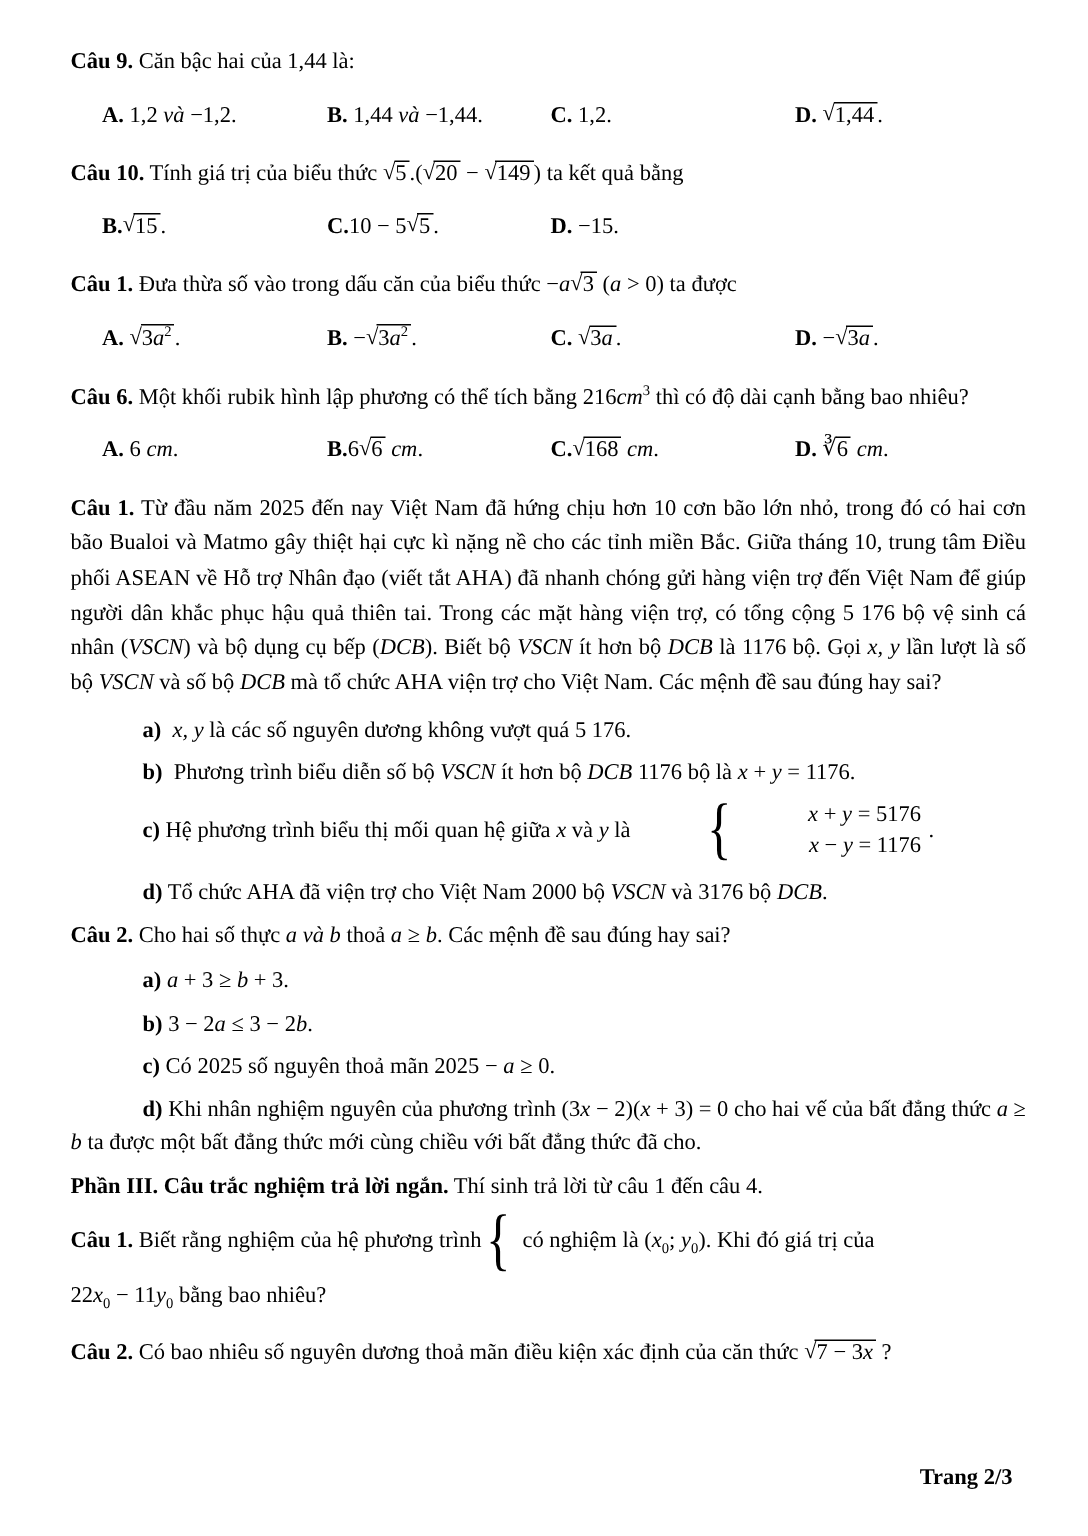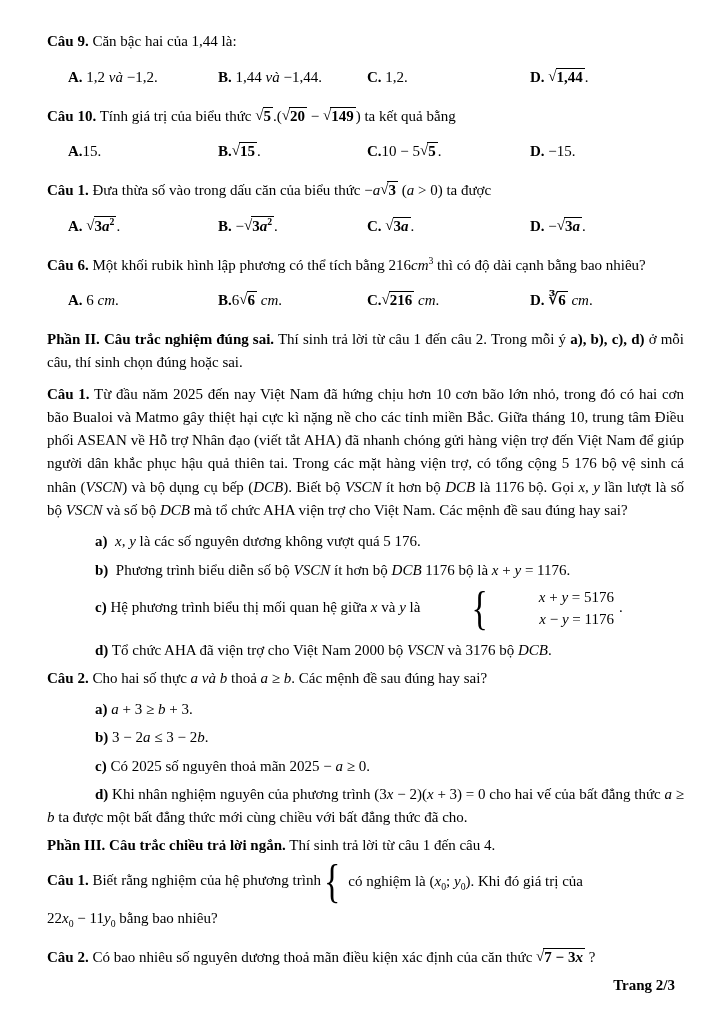--- a/index.html
+++ b/index.html
@@ -13,21 +13,21 @@
   .qline{line-height:1.5;margin-bottom:12px;}
   .opts{display:grid;grid-template-columns:150px 149px 163px 1fr;
         padding-left:21px;margin-bottom:16px;line-height:1.6;}
   .pheader{line-height:1.55;text-align:justify;margin-bottom:8px;}
   .para{line-height:1.55;text-align:justify;margin-bottom:8px;}
   .stmt{line-height:1.5;text-indent:48px;margin-bottom:6px;}
   .caseline{margin-top:4px;margin-bottom:8px;}
   .plain{line-height:1.5;margin-bottom:14px;}
   .mb8{margin-bottom:8px;}
   
-  .rt{white-space:nowrap;font-weight:bold;}
+  .rt{white-space:nowrap;}
   .rs{display:inline-block;transform:translateY(-1px);}
   .rb{display:inline-block;border-top:1px solid #000;padding:0 2px 0 1px;
       margin-left:-1px;line-height:1.08;}
   
   .cases{display:inline-flex;align-items:center;vertical-align:middle;margin:0 5px 0 3px;}
   .brace{font-size:34px;line-height:1;transform:scaleY(1.35);margin-right:3px;font-weight:400;}
   .eqs{display:inline-flex;flex-direction:column;align-items:flex-end;line-height:1.45;}
   .footer{position:absolute;right:50px;bottom:30px;line-height:1.2;font-weight:bold;}
 </style>
 </head>
@@ -40,45 +40,43 @@
     <p class="qline"><b>Câu 9.</b> <span>Căn bậc hai của 1,44 là:</span></p>
     <div class="opts">
       <span><b>A.</b> 1,2 <i>và</i> −1,2.</span>
       <span><b>B.</b> 1,44 <i>và</i> −1,44.</span>
       <span><b>C.</b> 1,2.</span>
       <span><b>D.</b> <span class="rt"><span class="rs">√</span><span class="rb">1,44</span></span>.</span>
     </div>
 
     <p class="qline"><b>Câu 10.</b> <span>Tính giá trị của biểu thức <span class="rt"><span class="rs">√</span><span class="rb">5</span></span>.(<span class="rt"><span class="rs">√</span><span class="rb">20</span></span> − <span class="rt"><span class="rs">√</span><span class="rb">149</span></span>) ta kết quả bằng</span></p>
     <div class="opts">
-      <span><b>A.</b>15.</span>
       <span><b>B.</b><span class="rt"><span class="rs">√</span><span class="rb">15</span></span>.</span>
       <span><b>C.</b>10 − 5<span class="rt"><span class="rs">√</span><span class="rb">5</span></span>.</span>
       <span><b>D.</b> −15.</span>
     </div>
 
     <p class="qline"><b>Câu 1.</b> <span>Đưa thừa số vào trong dấu căn của biểu thức −<i>a</i><span class="rt"><span class="rs">√</span><span class="rb">3</span></span> (<i>a</i> &gt; 0) ta được</span></p>
     <div class="opts">
       <span><b>A.</b> <span class="rt"><span class="rs">√</span><span class="rb">3<i>a</i><sup>2</sup></span></span>.</span>
       <span><b>B.</b> −<span class="rt"><span class="rs">√</span><span class="rb">3<i>a</i><sup>2</sup></span></span>.</span>
       <span><b>C.</b> <span class="rt"><span class="rs">√</span><span class="rb">3<i>a</i></span></span>.</span>
       <span><b>D.</b> −<span class="rt"><span class="rs">√</span><span class="rb">3<i>a</i></span></span>.</span>
     </div>
 
     <p class="qline"><b>Câu 6.</b> <span>Một khối rubik hình lập phương có thể tích bằng 216<i>cm</i><sup>3</sup> thì có độ dài cạnh bằng bao nhiêu?</span></p>
     <div class="opts">
       <span><b>A.</b> 6 <i>cm</i>.</span>
       <span><b>B.</b>6<span class="rt"><span class="rs">√</span><span class="rb">6</span></span> <i>cm</i>.</span>
-      <span><b>C.</b><span class="rt"><span class="rs">√</span><span class="rb">216</span></span> <i>cm</i>.</span>
+      <span><b>C.</b><span class="rt"><span class="rs">√</span><span class="rb">168</span></span> <i>cm</i>.</span>
       <span><b>D.</b> <span class="rt"><span class="rs">∛</span><span class="rb">6</span></span> <i>cm</i>.</span>
     </div>
   </section>
 
   <section>
-    <p class="pheader"><b>Phần II. Câu trắc nghiệm đúng sai.</b> <span>Thí sinh trả lời từ câu 1 đến câu 2. Trong mỗi ý <b>a), b), c), d)</b> ở mỗi câu, thí sinh chọn đúng hoặc sai.</span></p>
 
     <p class="para"><b>Câu 1.</b> <span>Từ đầu năm 2025 đến nay Việt Nam đã hứng chịu hơn 10 cơn bão lớn nhỏ, trong đó có hai cơn bão Bualoi và Matmo gây thiệt hại cực kì nặng nề cho các tỉnh miền Bắc. Giữa tháng 10, trung tâm Điều phối ASEAN về Hỗ trợ Nhân đạo (viết tắt AHA) đã nhanh chóng gửi hàng viện trợ đến Việt Nam để giúp người dân khắc phục hậu quả thiên tai. Trong các mặt hàng viện trợ, có tổng cộng 5 176 bộ vệ sinh cá nhân (<i>VSCN</i>) và bộ dụng cụ bếp (<i>DCB</i>). Biết bộ <i>VSCN</i> ít hơn bộ <i>DCB</i> là 1176 bộ. Gọi <i>x, y</i> lần lượt là số bộ <i>VSCN</i> và số bộ <i>DCB</i> mà tổ chức AHA viện trợ cho Việt Nam. Các mệnh đề sau đúng hay sai?</span></p>
 
     <p class="stmt"><b>a)</b>&nbsp; <span><i>x, y</i> là các số nguyên dương không vượt quá 5 176.</span></p>
     <p class="stmt"><b>b)</b>&nbsp; <span>Phương trình biểu diễn số bộ <i>VSCN</i> ít hơn bộ <i>DCB</i> 1176 bộ là <i>x</i> + <i>y</i> = 1176.</span></p>
     <p class="stmt caseline"><b>c)</b> <span>Hệ phương trình biểu thị mối quan hệ giữa <i>x</i> và <i>y</i> là</span><span class="cases">
           <span class="brace">{</span>
           <span class="eqs">
             <span><i>x</i> + <i>y</i> = 5176</span>
             <span><i>x</i> − <i>y</i> = 1176</span>
@@ -88,21 +86,21 @@
 
     <p class="qline mb8"><b>Câu 2.</b> <span>Cho hai số thực <i>a và b</i> thoả <i>a</i> ≥ <i>b</i>. Các mệnh đề sau đúng hay sai?</span></p>
 
     <p class="stmt"><b>a)</b> <span><i>a</i> + 3 ≥ <i>b</i> + 3.</span></p>
     <p class="stmt"><b>b)</b> <span>3 − 2<i>a</i> ≤ 3 − 2<i>b</i>.</span></p>
     <p class="stmt"><b>c)</b> <span>Có 2025 số nguyên thoả mãn 2025 − <i>a</i> ≥ 0.</span></p>
     <p class="stmt"><b>d)</b> <span>Khi nhân nghiệm nguyên của phương trình (3<i>x</i> − 2)(<i>x</i> + 3) = 0 cho hai vế của bất đẳng thức <i>a</i> ≥ <i>b</i> ta được một bất đẳng thức mới cùng chiều với bất đẳng thức đã cho.</span></p>
   </section>
 
   <section>
-    <p class="pheader"><b>Phần III. Câu trắc chiều trả lời ngắn.</b> <span>Thí sinh trả lời từ câu 1 đến câu 4.</span></p>
+    <p class="pheader"><b>Phần III. Câu trắc nghiệm trả lời ngắn.</b> <span>Thí sinh trả lời từ câu 1 đến câu 4.</span></p>
 
     <p class="qline caseline"><b>Câu 1.</b> <span>Biết rằng nghiệm của hệ phương trình</span><span class="cases">
           <span class="brace">{</span>
         </span><span>có nghiệm là (<i>x</i><sub>0</sub>; <i>y</i><sub>0</sub>). Khi đó giá trị của</span></p>
     <p class="plain">22<i>x</i><sub>0</sub> − 11<i>y</i><sub>0</sub> bằng bao nhiêu?</p>
 
     <p class="qline"><b>Câu 2.</b> <span>Có bao nhiêu số nguyên dương thoả mãn điều kiện xác định của căn thức <span class="rt"><span class="rs">√</span><span class="rb">7 − 3<i>x</i></span></span> ?</span></p>
   </section>
 
   <div class="footer">Trang 2/3</div>

